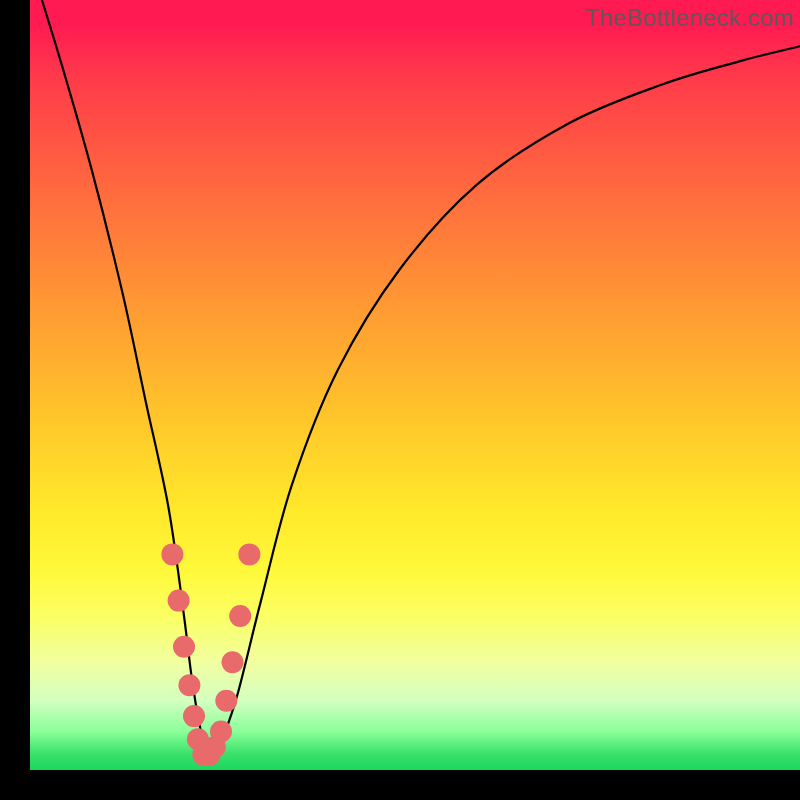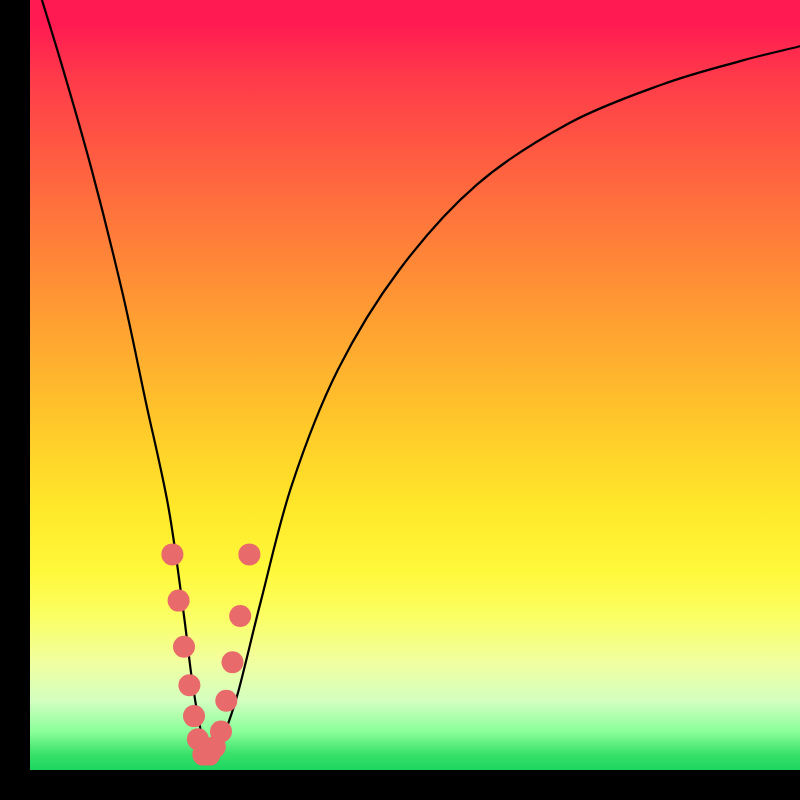--- a/index.html
+++ b/index.html
@@ -69,20 +69,21 @@
   .dot {
     fill: #e86a6a;
     stroke: none;
   }
 </style>
 </head>
 <body>
 
 <div class="frame">
   <div class="plot">
+    <span class="watermark">TheBottleneck.com</span>
 
     <svg class="curve" viewBox="0 0 770 770" preserveAspectRatio="none">
       <path id="curve-path" class="curve-path" d="M 0.0 -38.5 C 5.1 -21.8, 20.5 27.0, 30.8 61.6 C 41.1 96.3, 51.3 130.9, 61.6 169.4 C 71.9 207.9, 83.4 254.1, 92.4 292.6 C 101.4 331.1, 107.8 364.5, 115.5 400.4 C 123.2 436.3, 132.2 472.3, 138.6 508.2 C 145.0 544.1, 150.2 587.8, 154.0 616.0 C 157.8 644.2, 159.1 659.6, 161.7 677.6 C 164.3 695.6, 166.8 711.0, 169.4 723.8 C 172.0 736.6, 174.5 749.5, 177.1 754.6 C 179.7 759.7, 182.2 757.2, 184.8 754.6 C 187.4 752.0, 188.7 749.5, 192.5 739.2 C 196.3 728.9, 201.5 716.1, 207.9 693.0 C 214.3 669.9, 222.0 635.3, 231.0 600.6 C 240.0 566.0, 249.0 523.6, 261.8 485.1 C 274.6 446.6, 290.0 405.5, 308.0 369.6 C 326.0 333.7, 346.5 300.3, 369.6 269.5 C 392.7 238.7, 418.4 209.2, 446.6 184.8 C 474.8 160.4, 508.2 139.9, 539.0 123.2 C 569.8 106.5, 603.2 95.0, 631.4 84.7 C 659.6 74.4, 685.3 68.0, 708.4 61.6 C 731.5 55.2, 759.7 48.8, 770.0 46.2"></path>
       <g id="dots">
           <circle class="dot" cx="142.4" cy="554.4" r="11"></circle>
           <circle class="dot" cx="148.6" cy="600.6" r="11"></circle>
           <circle class="dot" cx="154.0" cy="646.8" r="11"></circle>
           <circle class="dot" cx="159.4" cy="685.3" r="11"></circle>
           <circle class="dot" cx="164.0" cy="716.1" r="11"></circle>
           <circle class="dot" cx="167.9" cy="739.2" r="11"></circle>

